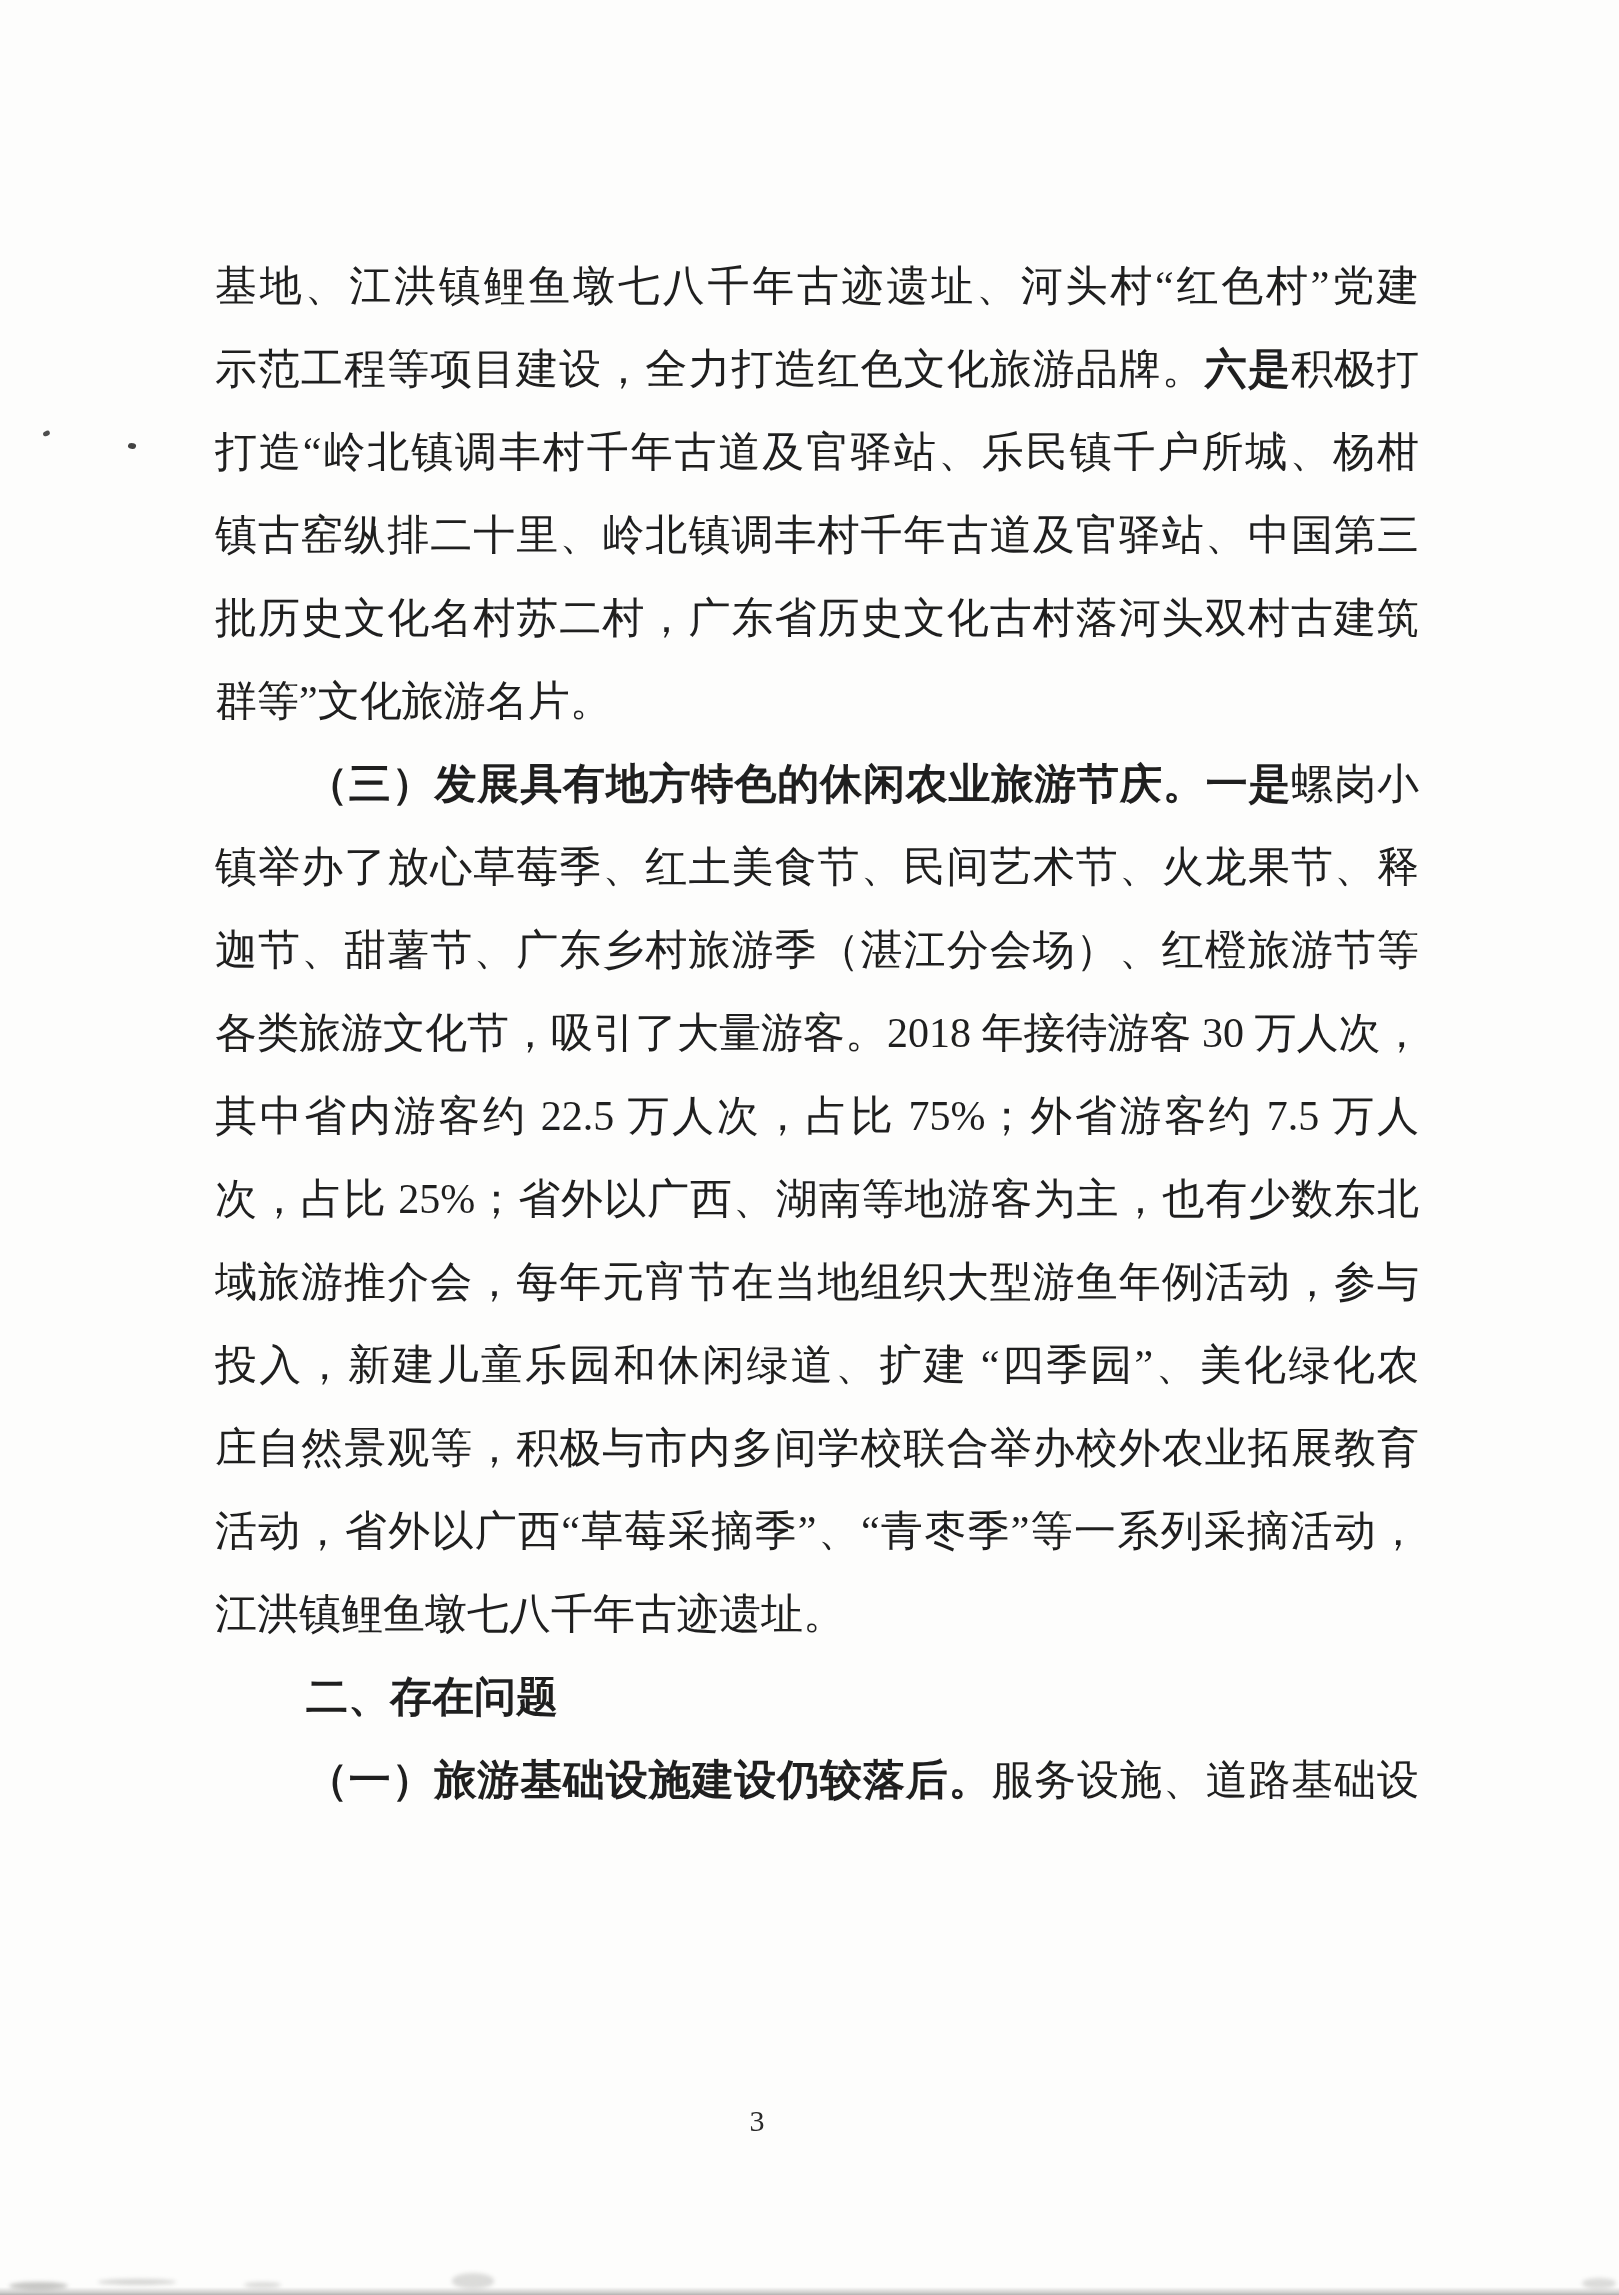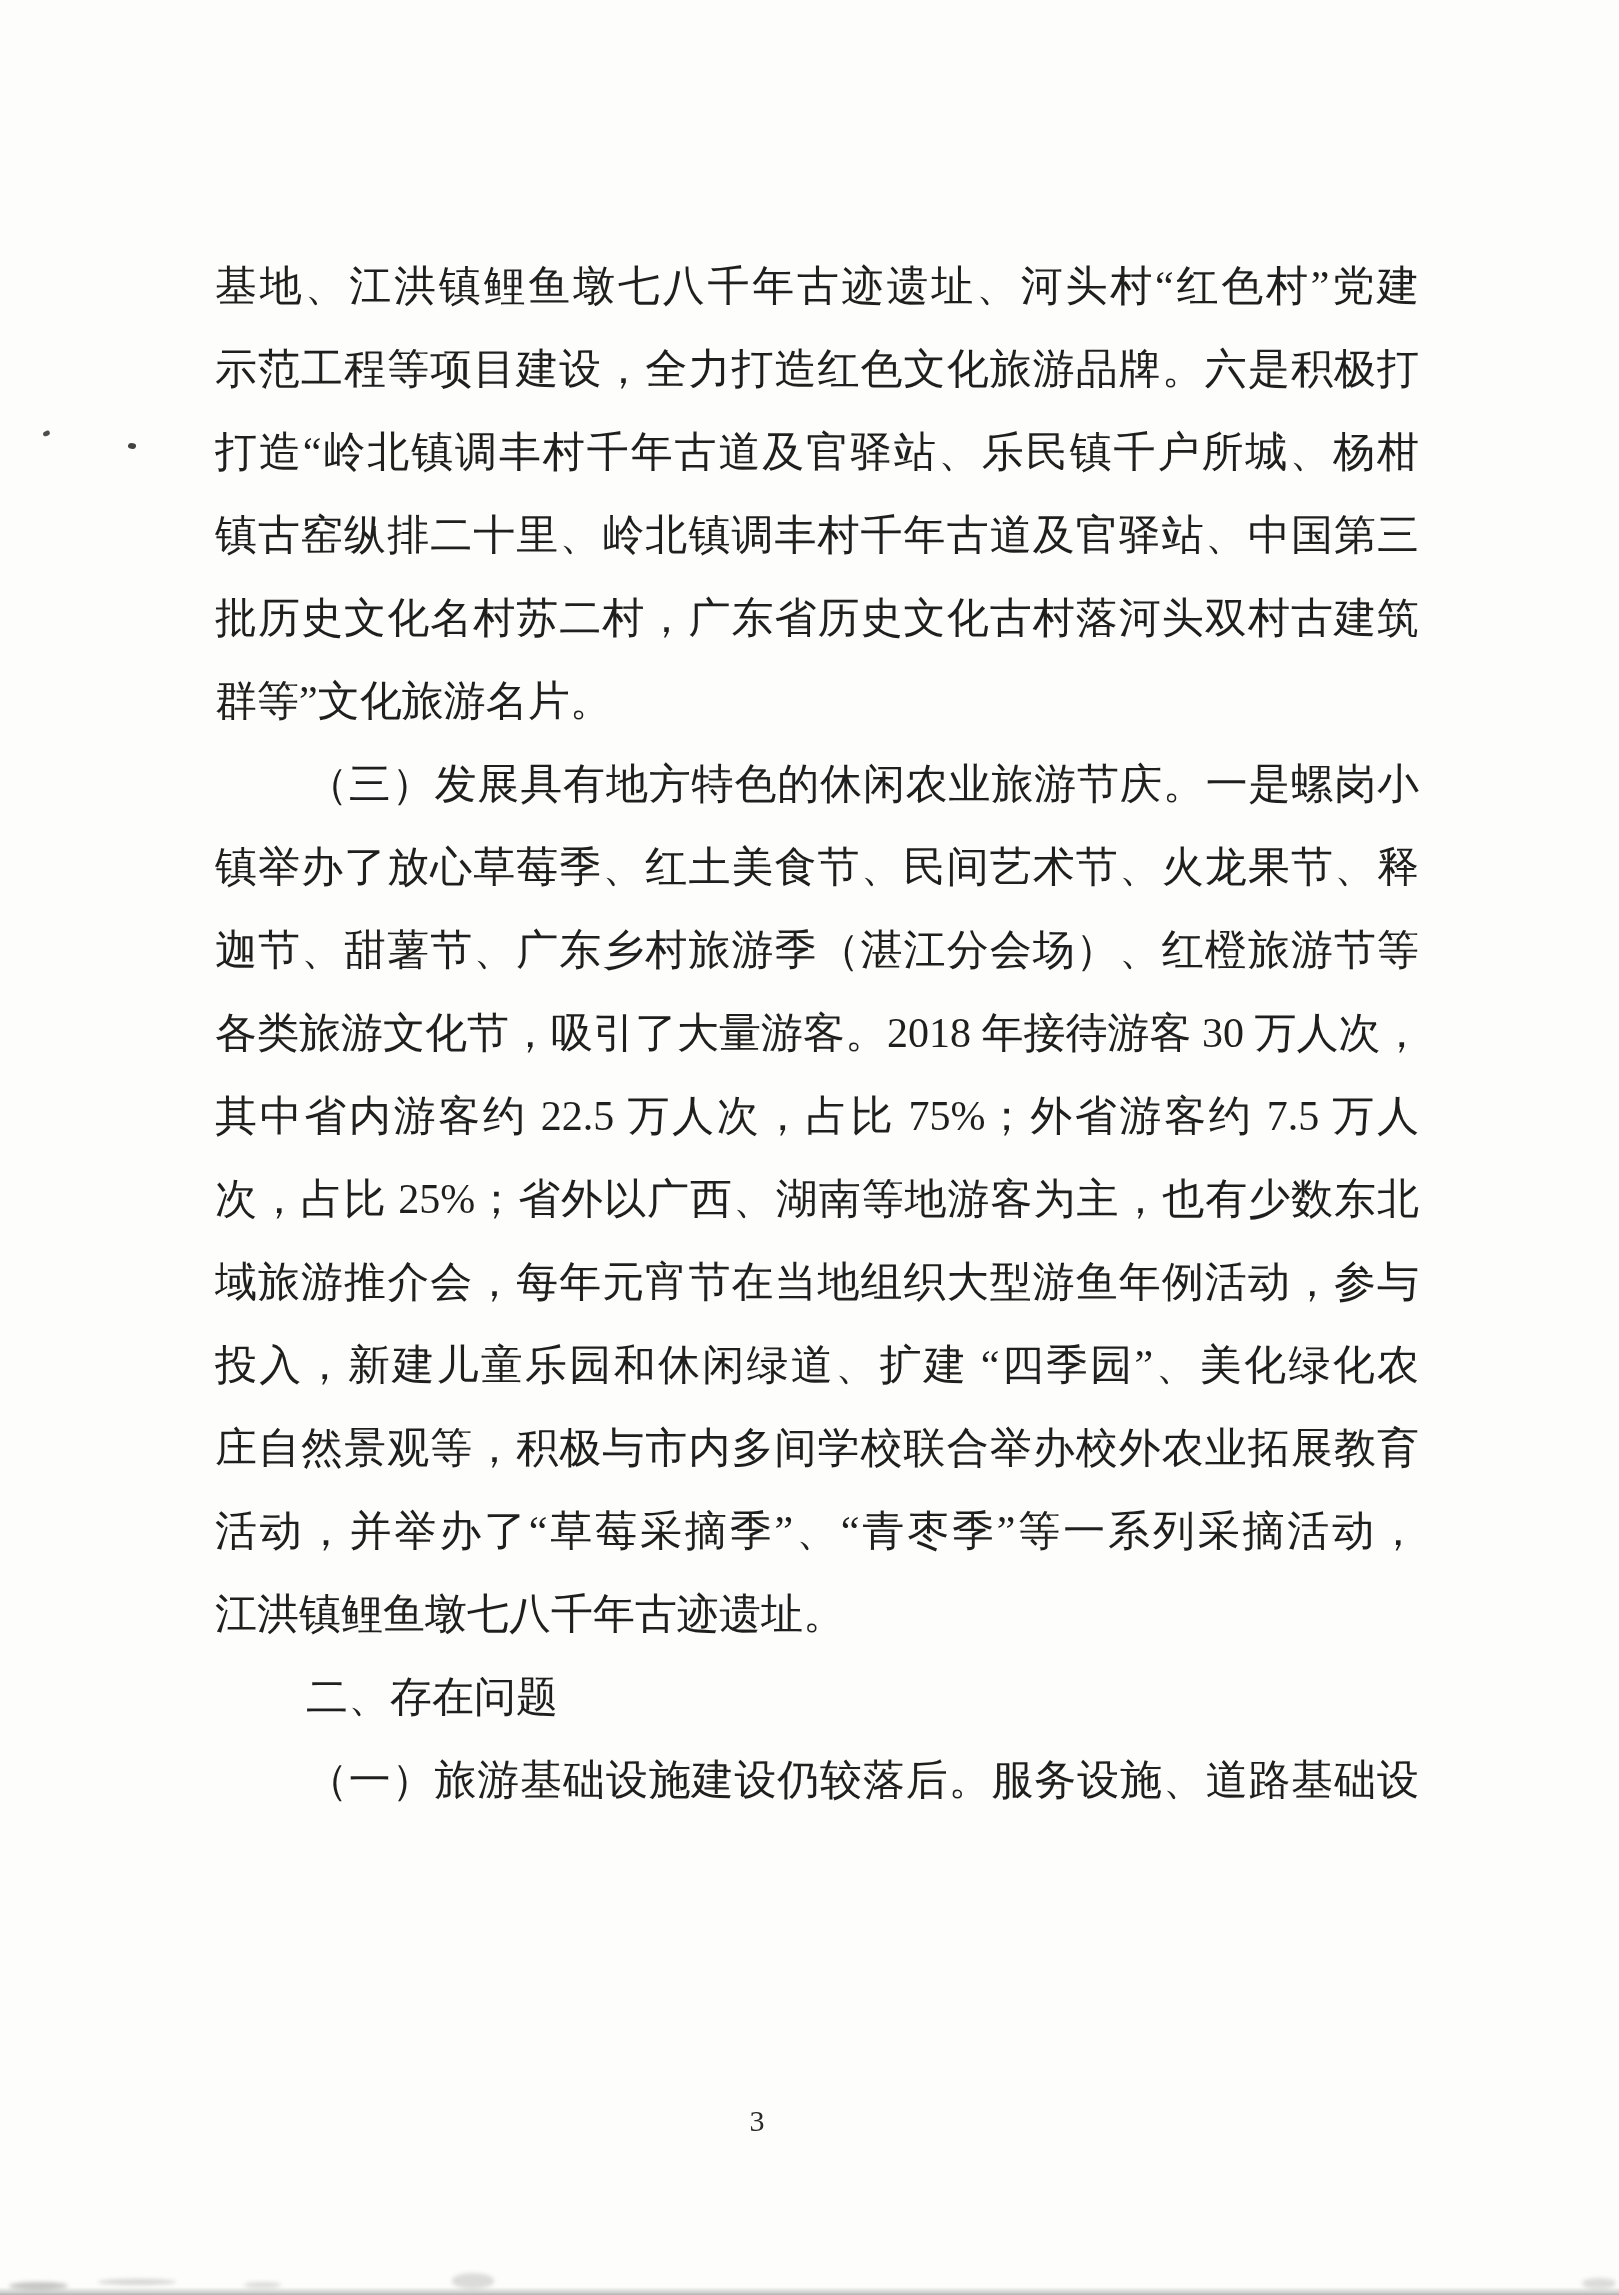--- a/index.html
+++ b/index.html
@@ -42,21 +42,21 @@
     text-align-last: justify;
     text-justify: inter-character;
   }
   .line.indent {
     text-indent: 91px;
   }
   .run {
     font-weight: 400;
   }
   .run.bold {
-    font-weight: 400;
+    font-weight: 700;
   }
   .page-number {
     position: absolute;
     left: 723px;
     top: 2101px;
     width: 68px;
     text-align: center;
     font-size: 30px;
     line-height: 39px;
     color: #2a2a2a;
@@ -105,21 +105,21 @@
       <div class="paragraph">
         <div class="line fill indent"><span class="run bold">（三）发展具有地方特色的休闲农业旅游节庆。一是</span><span class="run">螺岗小</span></div>
         <div class="line fill"><span class="run">镇举办了放心草莓季、红土美食节、民间艺术节、火龙果节、释</span></div>
         <div class="line fill"><span class="run">迦节、甜薯节、广东乡村旅游季（湛江分会场）、红橙旅游节等</span></div>
         <div class="line fill"><span class="run">各类旅游文化节，吸引了大量游客。2018 年接待游客 30 万人次，</span></div>
         <div class="line fill"><span class="run">其中省内游客约 22.5 万人次，占比 75%；外省游客约 7.5 万人</span></div>
         <div class="line fill"><span class="run">次，占比 25%；省外以广西、湖南等地游客为主，也有少数东北</span></div>
         <div class="line fill"><span class="run">域旅游推介会，每年元宵节在当地组织大型游鱼年例活动，参与</span></div>
         <div class="line fill"><span class="run">投入，新建儿童乐园和休闲绿道、扩建 “四季园”、美化绿化农</span></div>
         <div class="line fill"><span class="run">庄自然景观等，积极与市内多间学校联合举办校外农业拓展教育</span></div>
-        <div class="line fill"><span class="run">活动，并举办了“草莓采摘季”、“青枣季”等一系列采摘活动，</span></div>
+        <div class="line fill"><span class="run">活动，省外以广西“草莓采摘季”、“青枣季”等一系列采摘活动，</span></div>
         <div class="line"><span class="run">江洪镇鲤鱼墩七八千年古迹遗址。</span></div>
       </div>
       <div class="paragraph">
         <div class="line indent"><span class="run bold">二、存在问题</span></div>
       </div>
       <div class="paragraph">
         <div class="line fill indent"><span class="run bold">（一）旅游基础设施建设仍较落后。</span><span class="run">服务设施、道路基础设</span></div>
       </div>
     </div>
 

